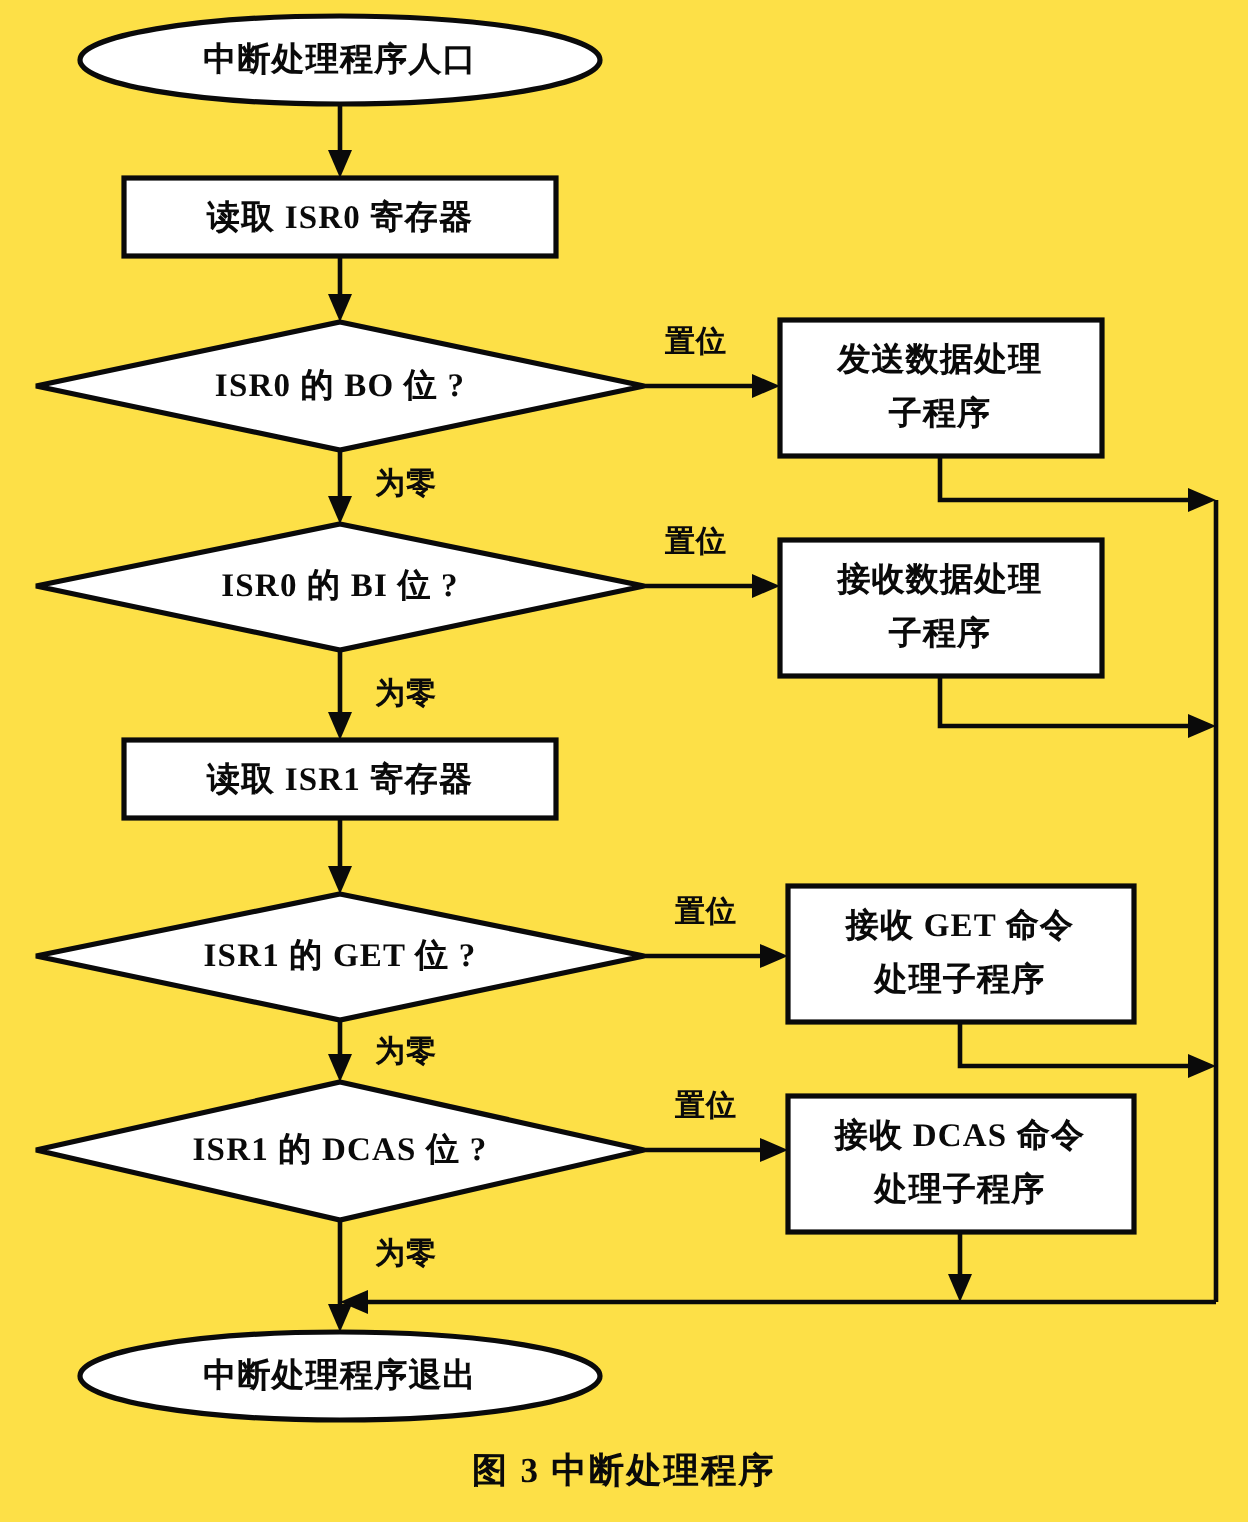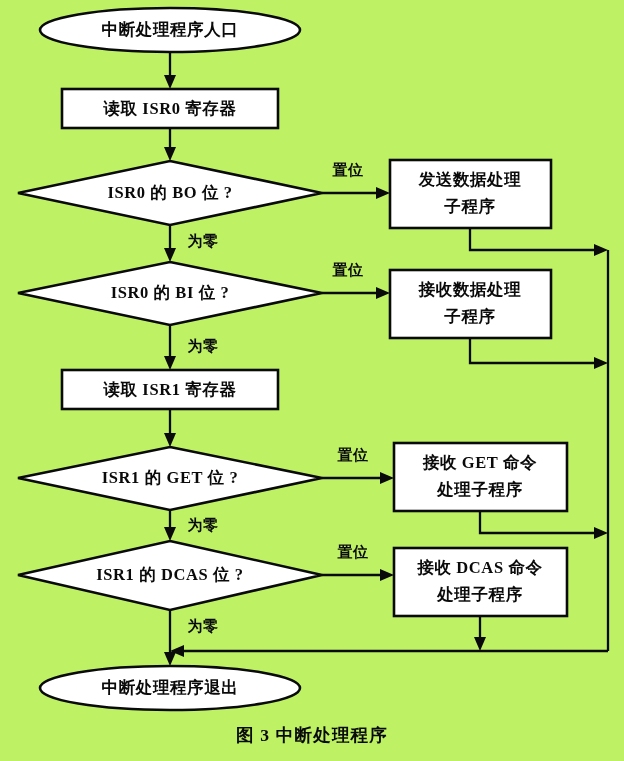--- a/index.html
+++ b/index.html
@@ -4,21 +4,21 @@
 <style>
   html, body {
     margin: 0;
     padding: 0;
     background: #ffffff;
   }
   #page {
     position: relative;
     width: 624px;
     height: 761px;
-    background: #bef264;
+    background: #fde047;
     font-family: "Liberation Serif", "DejaVu Serif", serif;
     overflow: hidden;
   }
   #flow-svg {
     position: absolute;
     left: 0;
     top: 0;
     width: 624px;
     height: 761px;
   }

